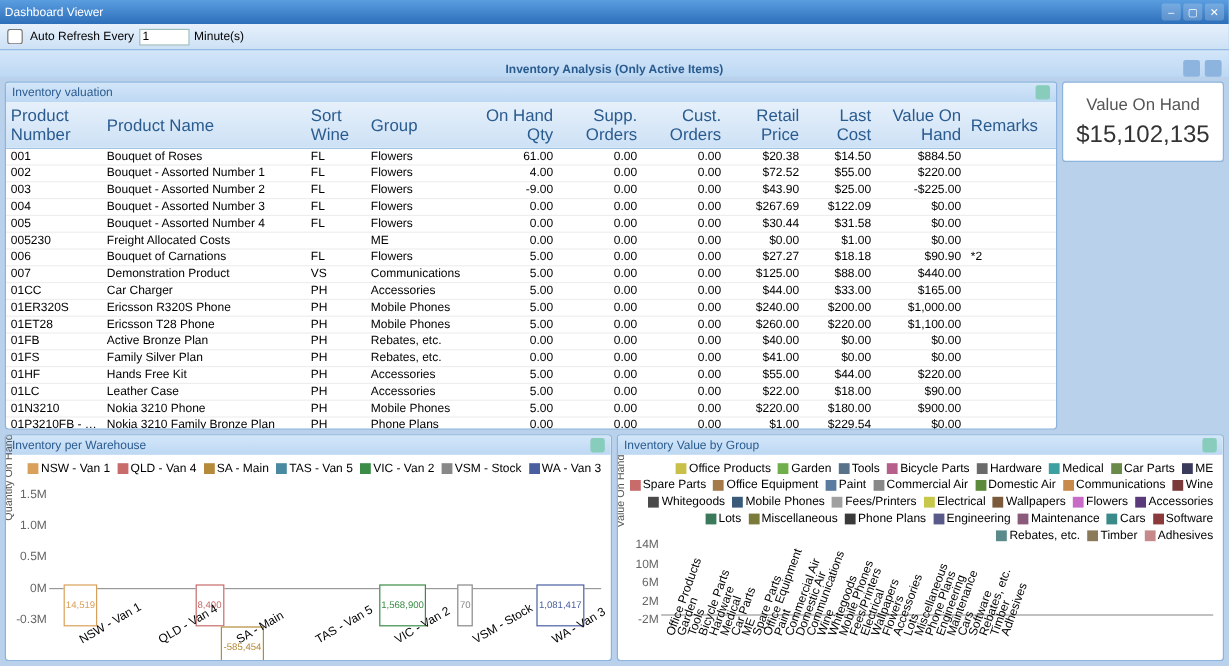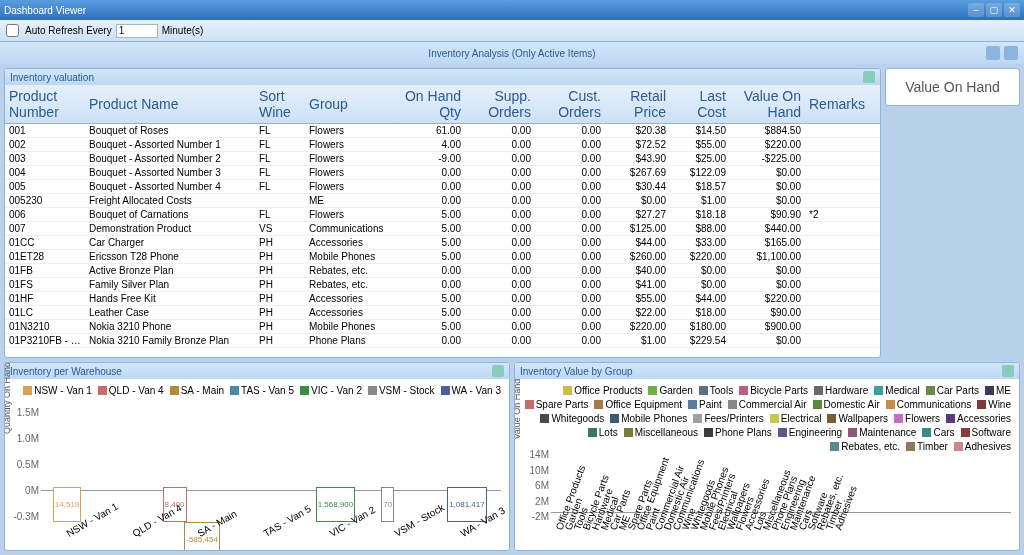--- a/index.html
+++ b/index.html
@@ -3,21 +3,21 @@
 <meta charset="utf-8">
 <style>
 *{box-sizing:border-box;margin:0;padding:0;font-family:Tahoma,Arial,sans-serif;font-size:10px}
 body{background:#b9d1ea;width:1024px;height:555px;overflow:hidden}
 .titlebar{height:20px;background:linear-gradient(#5a9ee0,#2e6fba);display:flex;align-items:center;justify-content:space-between;padding:0 4px;color:#fff;font-size:11px}
 .titlebar .wicons{display:flex;gap:2px}
 .titlebar .wicons span{width:16px;height:14px;background:rgba(255,255,255,.2);border-radius:2px;display:flex;align-items:center;justify-content:center;font-size:9px;cursor:pointer}
 .toolbar{height:22px;background:linear-gradient(#e6f0fb,#cde1f5);display:flex;align-items:center;padding:0 6px;gap:4px;border-bottom:1px solid #8cb4de}
 .toolbar input[type=checkbox]{margin-right:2px}
 .toolbar input[type=text]{width:42px;height:14px;border:1px solid #9bb;padding:0 2px;font-size:10px}
-.pagetitle{height:22px;background:linear-gradient(#d3e6f9,#bdd8f3);display:flex;align-items:center;justify-content:center;color:#2a5b8f;font-size:14px;font-weight:normal;position:relative}
+.pagetitle{height:22px;background:linear-gradient(#d3e6f9,#bdd8f3);display:flex;align-items:flex-end;justify-content:center;color:#2a5b8f;font-size:14px;font-weight:bold;position:relative}
 .pagetitle .picons{position:absolute;right:6px;display:flex;gap:4px}
 .pagetitle .picons span{width:14px;height:14px;background:#8cb4de;border-radius:2px;display:inline-block}
 .content{display:grid;grid-template-columns:1fr 135px;grid-template-rows:290px 1fr;gap:4px;padding:4px;height:491px}
 .panel{background:#fff;border:1px solid #8cb4de;border-radius:3px;overflow:hidden;display:flex;flex-direction:column}
 .panel-hdr{height:16px;background:linear-gradient(#d3e6f9,#bdd8f3);padding:0 5px;display:flex;align-items:center;justify-content:space-between;color:#2a5b8f;font-size:10px}
 .panel-hdr span.icon{width:12px;height:12px;background:#8cb;border-radius:2px}
 .grid-wrap{flex:1;overflow:auto}
 table{width:100%;border-collapse:collapse;table-layout:fixed}
 thead th{background:linear-gradient(#e6f0fb,#cde1f5);color:#2a5b8f;font-weight:normal;font-size:14px;padding:3px 4px;text-align:left;border-bottom:1px solid #8cb4de;position:sticky;top:0}
 tbody td{font-size:10px;padding:1px 4px;border-bottom:1px solid #eee;white-space:nowrap;overflow:hidden;text-overflow:ellipsis}
@@ -163,21 +163,21 @@
             </tr>
             <tr>
               <td>005</td>
               <td>Bouquet - Assorted Number 4</td>
               <td>FL</td>
               <td>Flowers</td>
               <td class="num">0.00</td>
               <td class="num">0.00</td>
               <td class="num">0.00</td>
               <td class="num">$30.44</td>
-              <td class="num">$18.57</td>
+              <td class="num">$31.58</td>
               <td class="num">$0.00</td>
               <td></td>
             </tr>
             <tr>
               <td>005230</td>
               <td>Freight Allocated Costs</td>
               <td></td>
               <td>ME</td>
               <td class="num">0.00</td>
               <td class="num">0.00</td>
@@ -220,20 +220,33 @@
               <td>Accessories</td>
               <td class="num">5.00</td>
               <td class="num">0.00</td>
               <td class="num">0.00</td>
               <td class="num">$44.00</td>
               <td class="num">$33.00</td>
               <td class="num">$165.00</td>
               <td></td>
             </tr>
             <tr>
+              <td>01ER320S</td>
+              <td>Ericsson R320S Phone</td>
+              <td>PH</td>
+              <td>Mobile Phones</td>
+              <td class="num">5.00</td>
+              <td class="num">0.00</td>
+              <td class="num">0.00</td>
+              <td class="num">$240.00</td>
+              <td class="num">$200.00</td>
+              <td class="num">$1,000.00</td>
+              <td></td>
+            </tr>
+            <tr>
               <td>01ET28</td>
               <td>Ericsson T28 Phone</td>
               <td>PH</td>
               <td>Mobile Phones</td>
               <td class="num">5.00</td>
               <td class="num">0.00</td>
               <td class="num">0.00</td>
               <td class="num">$260.00</td>
               <td class="num">$220.00</td>
               <td class="num">$1,100.00</td>
@@ -317,20 +330,21 @@
               <td class="num">$0.00</td>
               <td></td>
             </tr>
           </tbody>
       </table>
     </div>
   </div>
 
   <div class="voh">
     <div class="lbl">Value On Hand</div>
+    <div class="val">$15,102,135</div>
   </div>
 
   <div class="bottom-row">
     <div class="panel">
       <div class="panel-hdr">
         <span>Inventory per Warehouse</span>
         <span class="icon"></span>
       </div>
       <div class="chart-body">
         <div class="legend" id="wh-legend">

